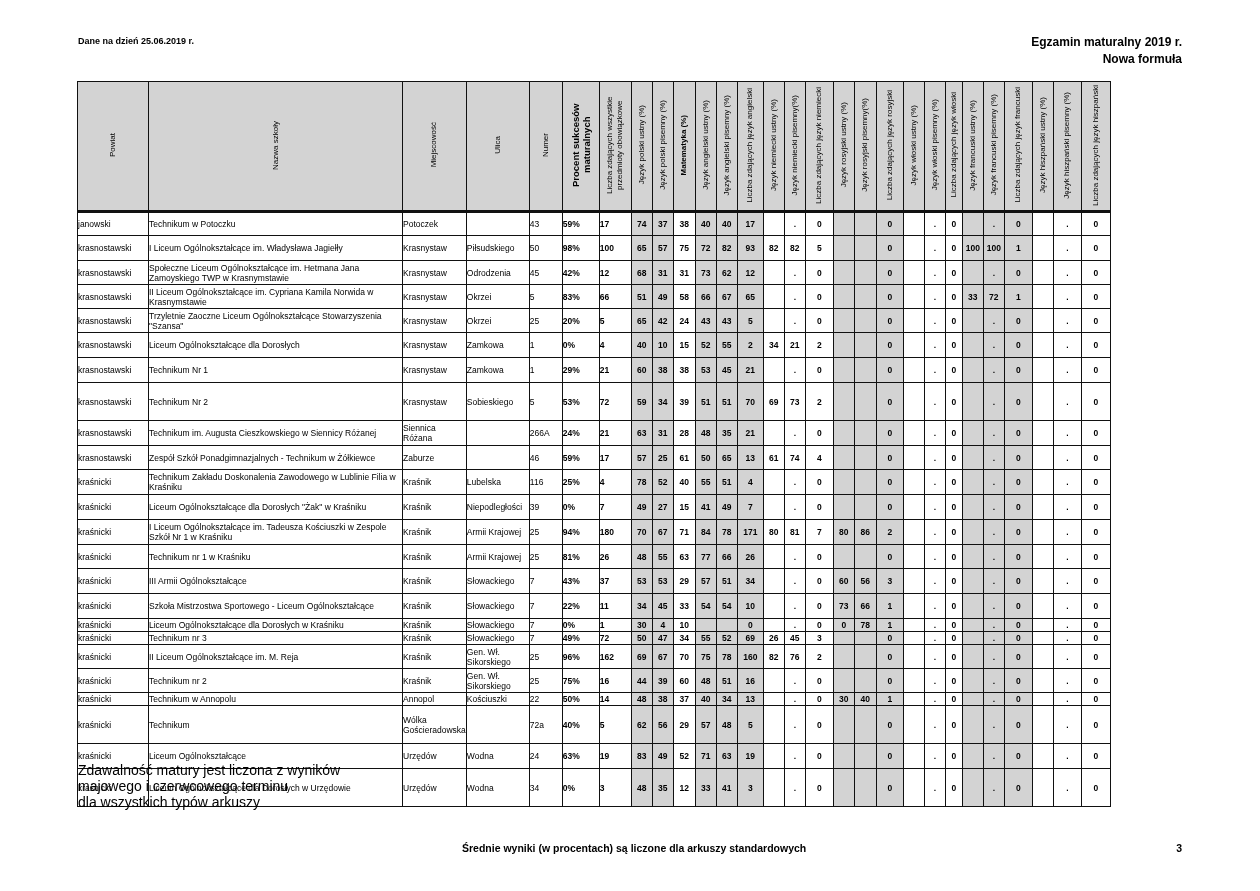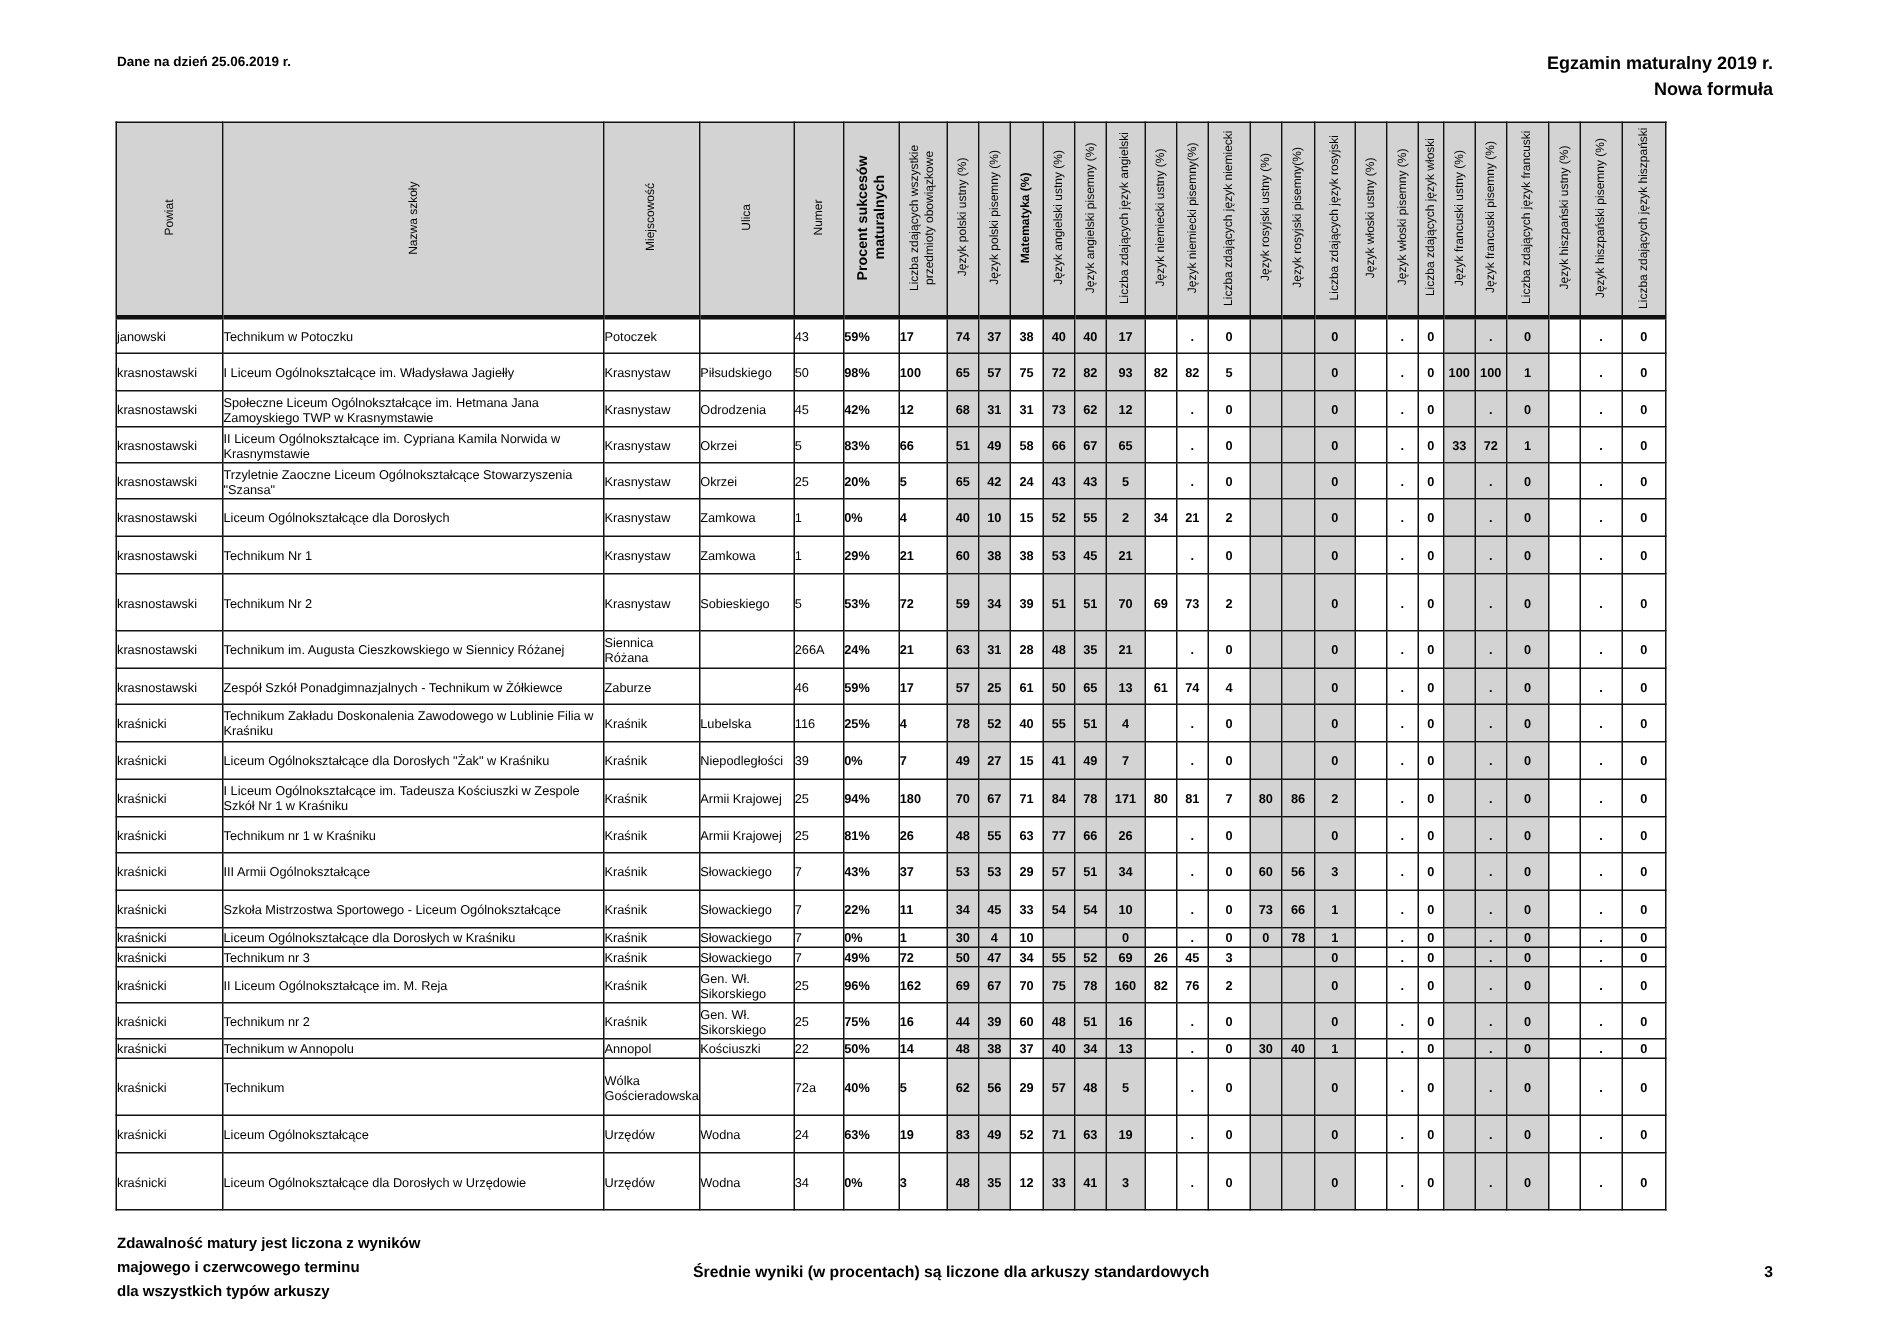--- a/index.html
+++ b/index.html
@@ -12,21 +12,21 @@
   table.main td, table.main th { border: 1.5px solid #111; padding: 0; font-size: 8.5px; overflow: hidden; }
   table.main thead th { background: #d3d3d3; height: 128px; vertical-align: middle; font-weight: normal; border-bottom: 3px solid #111; }
   table.main thead th.bold { font-weight: bold; }
   .vt { writing-mode: vertical-rl; transform: rotate(180deg); display: inline-block; text-align: center; max-height: 124px; line-height: 10px; font-size: 8px; }
   .vt.lg { font-size: 9.5px; font-weight: bold; line-height: 11px; }
   td.t { text-align: left; padding-left: 2px; font-size: 8.5px; line-height: 10px; }
   td.ts { font-size: 7.5px; }
   td.n { text-align: center; font-weight: bold; font-size: 8.5px; }
   td.r { text-align: left; padding-right: 2px; font-weight: bold; }
   td.s, th.s { background: #d3d3d3; }
-  .foot-left { position: absolute; left: 78px; top: 822px; font-size: 10px; font-weight: bold; line-height: 16px; }
+  .foot-left { position: absolute; left: 78px; top: 762px; font-size: 14px; font-weight: normal; line-height: 16px; }
   .foot-center { position: absolute; left: 462px; top: 842px; font-size: 10.5px; font-weight: bold; }
   .foot-right { position: absolute; right: 78px; top: 842px; font-size: 10.5px; font-weight: bold; }
 </style>
 </head>
 <body>
 
 <div class="hdr-left">Dane na dzień 25.06.2019 r.</div>
 <div class="hdr-center">
 </div>
 <div class="hdr-right">

